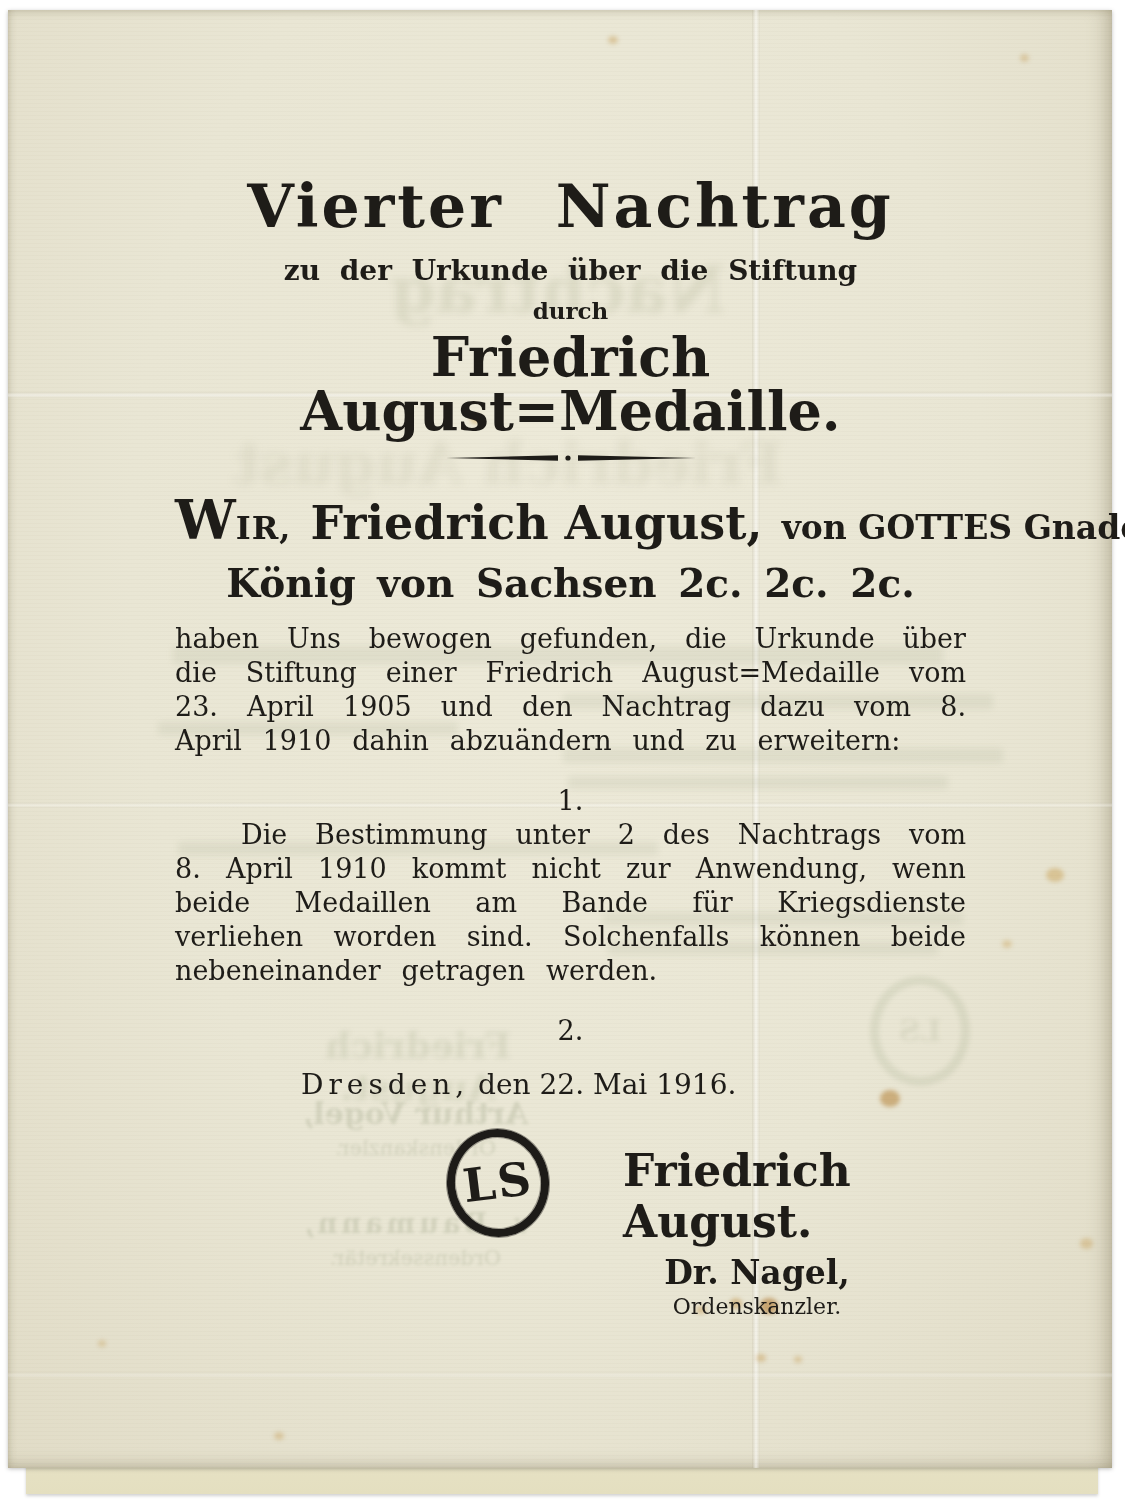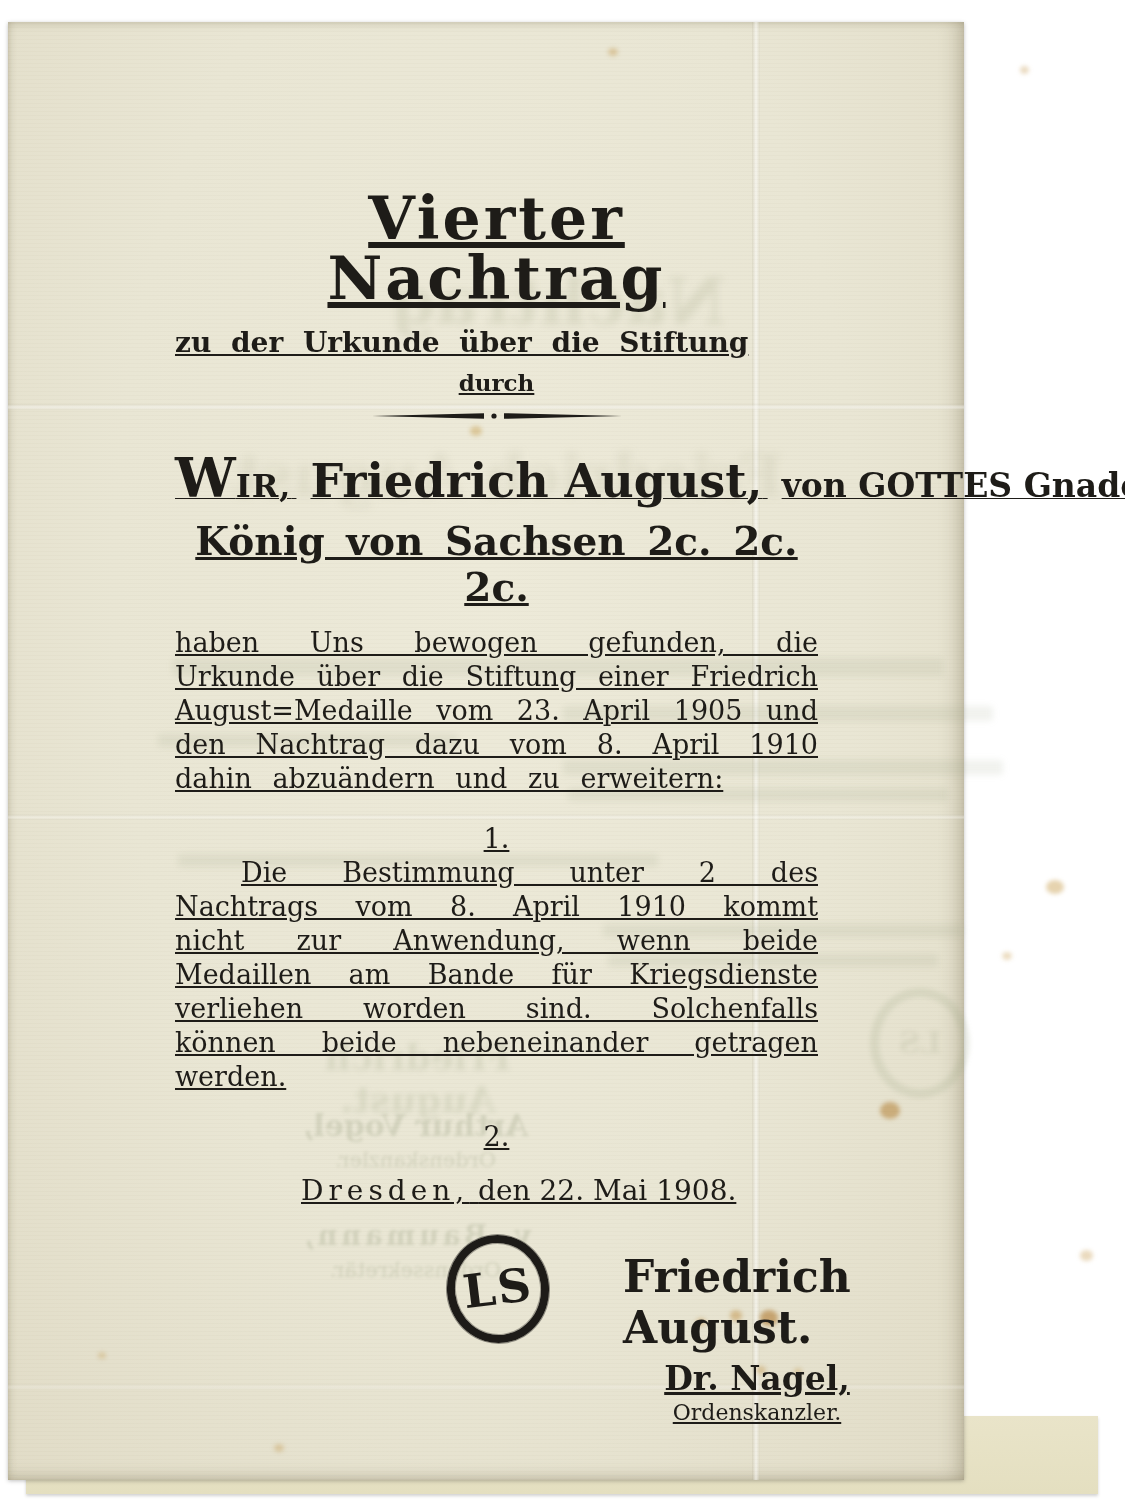--- a/index.html
+++ b/index.html
@@ -3,27 +3,27 @@
 <meta charset="utf-8">
 <style>
   html,body{margin:0;padding:0;background:#ffffff;}
   body{width:1125px;height:1505px;position:relative;overflow:hidden;
        font-family:"DejaVu Serif","Liberation Serif",serif;color:#1e1c18;}
 
   .under-sheet{position:absolute;left:26px;top:1416px;width:1072px;height:78px;
        background:linear-gradient(180deg,#e9e4c9,#e4dfc0);z-index:0;
        box-shadow:0 2px 3px rgba(0,0,0,0.18);}
 
-  .paper{position:absolute;left:8px;top:22px;width:956px;height:1458px;z-index:1;
+  .paper{position:absolute;left:8px;top:10px;width:1104px;height:1458px;z-index:1;
        background:radial-gradient(ellipse at 50% 38%,#edead9 0%,#e9e6d4 55%,#e1dcc7 100%);
        box-shadow:inset -16px 0 20px -12px rgba(110,100,70,0.38),
                   inset 0 -12px 16px -10px rgba(110,100,70,0.28),
                   inset 4px 0 8px -4px rgba(110,100,70,0.30),
                   inset 0 6px 10px -6px rgba(110,100,70,0.22),
-                  0 1px 4px rgba(0,0,0,0.25);text-decoration:underline;}
+                  0 1px 4px rgba(0,0,0,0.25);}
   .paper::after{content:"";position:absolute;inset:0;pointer-events:none;
        background:repeating-linear-gradient(0deg,rgba(90,80,50,0.022) 0 1px,transparent 1px 4px);}
 
   
   .crease-v{position:absolute;top:0;bottom:0;width:8px;
        background:linear-gradient(90deg,rgba(110,100,70,0.10),rgba(255,255,255,0.55) 50%,rgba(110,100,70,0.06));}
   .crease-h{position:absolute;left:0;right:0;height:6px;
        background:linear-gradient(180deg,rgba(110,100,70,0.08),rgba(255,255,255,0.45) 55%,rgba(110,100,70,0.05));}
 
   
@@ -35,21 +35,21 @@
   .ghost-big{font-weight:bold;filter:blur(3.5px);color:rgba(145,152,115,0.16);}
   .smudge{position:absolute;background:rgba(150,158,122,0.13);filter:blur(3px);border-radius:4px;z-index:2;}
   .ghost-seal{position:absolute;width:82px;height:92px;border:9px solid rgba(150,158,125,0.17);
          border-radius:50%;filter:blur(2px);z-index:2;text-align:center;
          color:rgba(150,158,125,0.16);font-weight:bold;font-size:30px;line-height:92px;transform:scaleX(-1);}
 
   
   .content{position:relative;z-index:3;padding:0 146px 0 167px;}
   .title{margin:166px 0 0;text-align:center;font-size:60px;font-weight:bold;
          letter-spacing:3px;word-spacing:28px;line-height:1;}
-  .sub1{margin-top:18px;font-size:28px;font-weight:bold;word-spacing:10px;}
+  .sub1{margin-top:18px;text-align:center;font-size:28px;font-weight:bold;word-spacing:10px;}
   .sub2{margin-top:10px;text-align:center;font-size:23px;font-weight:bold;}
   .main-name{margin-top:6px;text-align:center;font-size:54px;font-weight:bold;line-height:1;}
   .rule{display:block;margin:14px auto 0;}
 
   .salute{margin-top:24px;text-align:center;white-space:nowrap;}
   .salute .big-w{font-size:54px;font-weight:bold;}
   .salute .small-ir{font-size:32px;font-weight:bold;letter-spacing:1px;}
   .salute .name{font-size:46px;font-weight:bold;margin-left:14px;}
   .salute .grace{font-size:33px;font-weight:bold;margin-left:14px;}
   .salute2{margin-top:8px;text-align:center;font-size:39px;font-weight:bold;word-spacing:8px;}
@@ -119,20 +119,21 @@
   <div class="stain" style="left:786px;top:1346px;width:8px;height:7px;background:rgba(194,148,70,0.35);"></div>
   <div class="stain" style="left:1072px;top:1228px;width:13px;height:11px;background:rgba(194,148,70,0.35);"></div>
   <div class="stain" style="left:90px;top:1330px;width:8px;height:7px;background:rgba(194,148,70,0.30);"></div>
   <div class="stain" style="left:266px;top:1422px;width:10px;height:8px;background:rgba(194,148,70,0.35);"></div>
 
   <div class="content">
 
     <h1 class="title">Vierter Nachtrag</h1>
     <div class="sub1">zu der Urkunde über die Stiftung</div>
     <div class="sub2">durch</div>
+    <div class="main-name">Friedrich August=Medaille.</div>
 
     <svg class="rule" width="250" height="12" viewBox="0 0 250 12">
       <polygon points="0,6 112,3.2 112,8.8" fill="#1e1c18"></polygon>
       <circle cx="122" cy="6" r="2.6" fill="#1e1c18"></circle>
       <polygon points="250,6 132,3.2 132,8.8" fill="#1e1c18"></polygon>
     </svg>
 
     <div class="salute">
       <span class="big-w">W</span><span class="small-ir">IR,</span>
       <span class="name">Friedrich August,</span>
@@ -142,21 +143,21 @@
 
     <p class="para">haben Uns bewogen gefunden, die Urkunde über die Stiftung einer Friedrich August=Medaille vom 23. April 1905 und den Nachtrag dazu vom 8. April 1910 dahin abzuändern und zu erweitern:</p>
 
     <div class="sec-num">1.</div>
     <p class="sec"><span>Die Bestimmung unter 2 des Nachtrags vom 8. April 1910 kommt nicht zur Anwendung, wenn beide Medaillen am Bande für Kriegsdienste verliehen worden sind. Solchenfalls können beide nebeneinander getragen werden.</span></p>
 
     <div class="sec-num">2.</div>
 
     <div class="dateline">
       <span class="place">Dresden,</span>
-      <span>den 22. Mai 1908.</span>
+      <span>den 22. Mai 1916.</span>
     </div>
 
     <div class="sig-row">
       <div class="seal"><span>LS</span></div>
       <div class="signature">Friedrich August.</div>
     </div>
 
     <div class="countersig">
       <div class="cs-name-1">Dr. Nagel,</div>
       <div class="cs-role">Ordenskanzler.</div>

